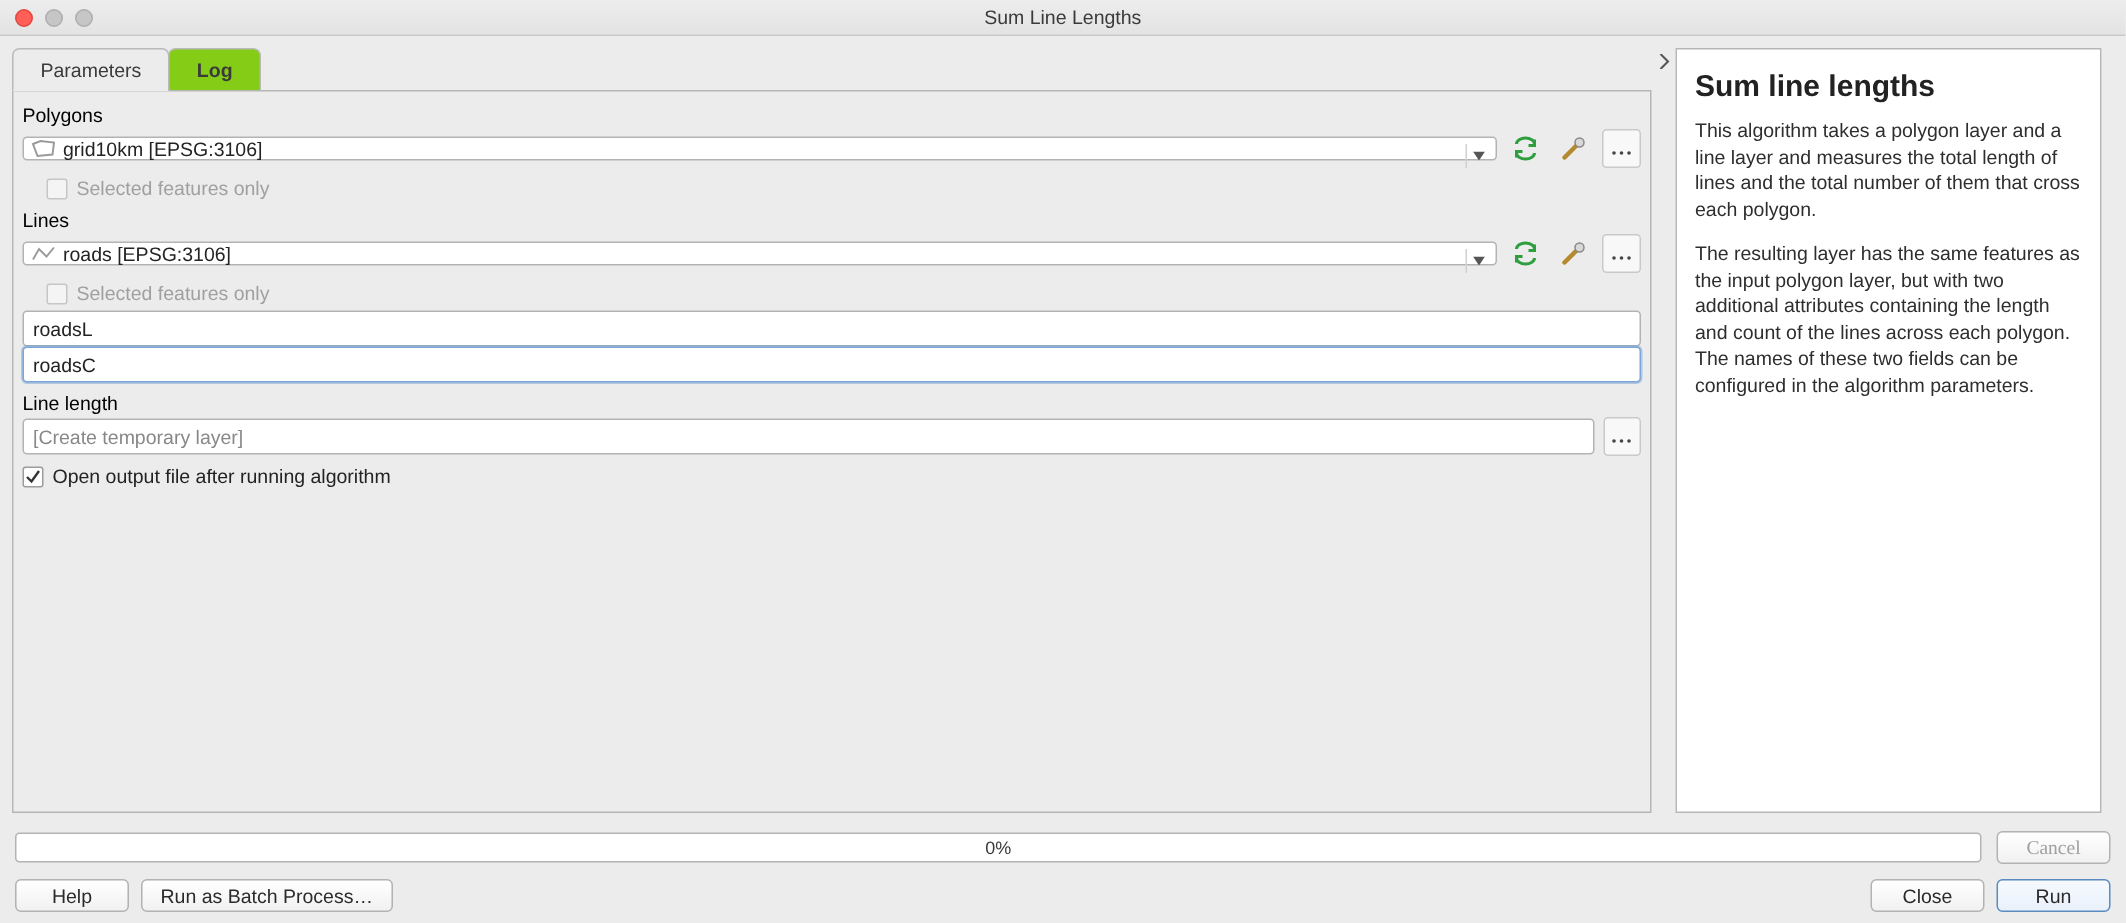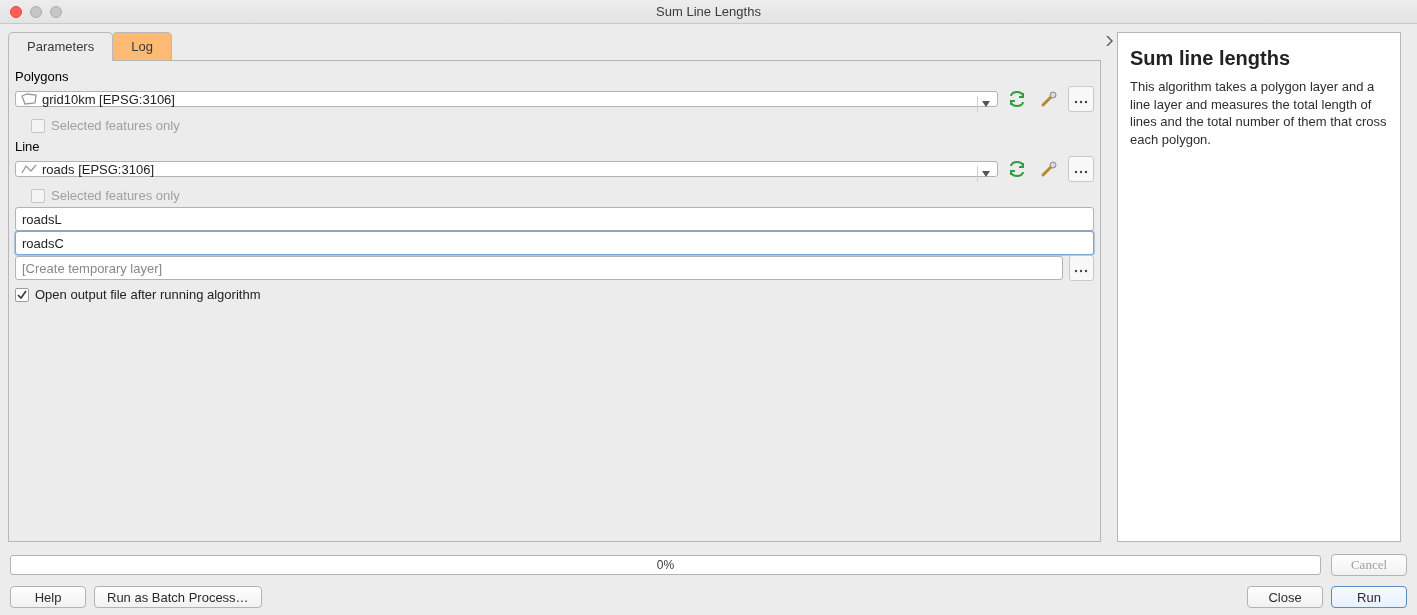--- a/index.html
+++ b/index.html
@@ -39,23 +39,23 @@
     text-align: center;
     font-size: 13px;
     color: #3a3a3a;
     pointer-events: none;
   }
 
   
   .content {
     display: flex;
     position: absolute;
-    top: 24px; left: 0; right: 0;
+    top: 24px; left: 0; right: 10px;
     height: 524px;
-    padding: 8px 16px 6px 8px;
+    padding: 8px 6px 6px 8px;
   }
 
   .left-panel {
     flex: 1;
     display: flex;
     flex-direction: column;
   }
 
   .tabstrip {
     display: flex;
@@ -72,21 +72,22 @@
     font-size: 13px;
     color: #3a3a3a;
     margin-right: -1px;
   }
   .tab.active {
     background: #ececec;
     border-bottom: 1px solid #ececec;
     margin-bottom: -1px;
   }
   .tab.inactive {
-    background: #fdba74;
+    background: #84cc16;
+    font-weight: bold;
   }
 
   .param-body {
     border: 1px solid #b6b6b6;
     flex: 1;
     background: #ececec;
     padding: 6px 6px;
     position: relative;
     overflow: hidden;
   }
@@ -315,21 +316,21 @@
               <circle cx="14" cy="12" r="1.2" fill="#444"></circle>
             </svg>
         </div>
       </div>
       <div class="check-row disabled">
         <span class="chkbox"></span>
         <span>Selected features only</span>
       </div>
 
       
-      <div class="field-label">Line</div>
+      <div class="field-label">Lines</div>
       <div class="row">
         <div class="combo">
           <span class="layer-icon">
             <svg viewBox="0 0 18 14">
                 <path d="M2 11 L6 4 L11 9 L16 3" fill="none" stroke="#9a9a9a" stroke-width="1.3"></path>
               </svg>
           </span>
           <span>roads [EPSG:3106]</span>
           <span class="dd-arrow">
             <svg viewBox="0 0 8 6">
@@ -364,20 +365,21 @@
         <span>Selected features only</span>
       </div>
 
       
       <input class="textin" type="text" value="roadsL" style="">
 
       
       <input class="textin active" type="text" value="roadsC" style="">
 
       
+      <div class="field-label">Line length</div>
       <div class="out-row">
         <input class="textin" type="text" placeholder="[Create temporary layer]" style="">
         <div class="iconbtn">
           <svg viewBox="0 0 18 18">
               <circle cx="4" cy="12" r="1.2" fill="#444"></circle>
               <circle cx="9" cy="12" r="1.2" fill="#444"></circle>
               <circle cx="14" cy="12" r="1.2" fill="#444"></circle>
             </svg>
         </div>
       </div>
@@ -397,20 +399,21 @@
 
   <div class="splitter">
     <svg viewBox="0 0 7 10">
         <path d="M1 0 L6 5 L1 10" fill="none" stroke="#555" stroke-width="1.4"></path>
       </svg>
   </div>
 
   <div class="help-panel">
     <h1 class="help-title">Sum line lengths</h1>
     <p class="help-p">This algorithm takes a polygon layer and a line layer and measures the total length of lines and the total number of them that cross each polygon.</p>
+    <p class="help-p">The resulting layer has the same features as the input polygon layer, but with two additional attributes containing the length and count of the lines across each polygon. The names of these two fields can be configured in the algorithm parameters.</p>
   </div>
 </div>
 
 <div class="footer">
   <div class="progress-row">
     <div class="progressbar">
       <span>0%</span>
     </div>
     <button class="btn disabled">Cancel</button>
   </div>

